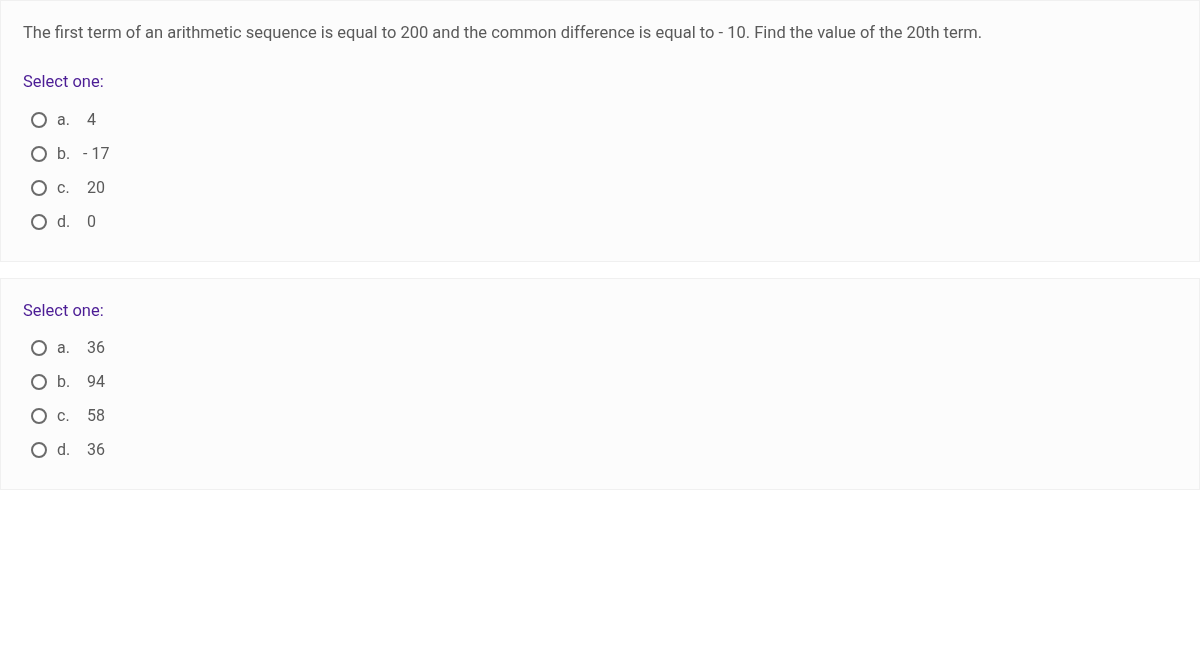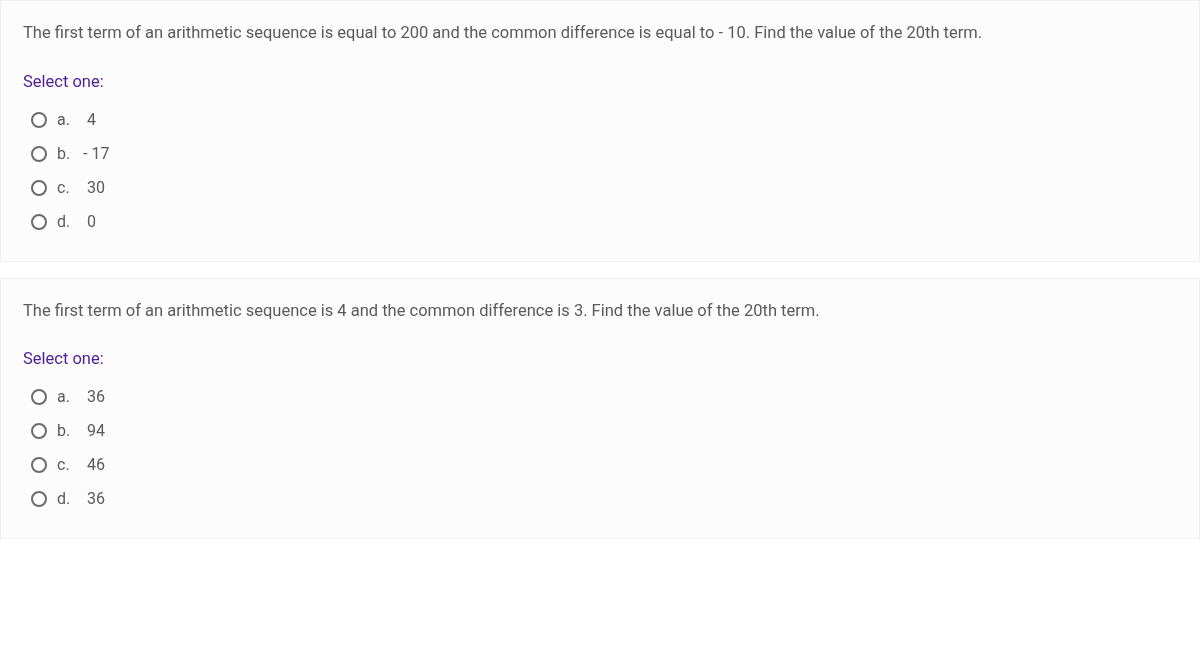--- a/index.html
+++ b/index.html
@@ -78,48 +78,47 @@
       <span class="option-value"> 4</span>
     </div>
     <div class="option-row">
       <div class="radio-circle"></div>
       <span class="option-letter">b.</span>
       <span class="option-value">- 17</span>
     </div>
     <div class="option-row">
       <div class="radio-circle"></div>
       <span class="option-letter">c.</span>
-      <span class="option-value"> 30</span>
+      <span class="option-value"> 20</span>
     </div>
     <div class="option-row">
       <div class="radio-circle"></div>
       <span class="option-letter">d.</span>
       <span class="option-value"> 0</span>
     </div>
   </div>
 </div>
 
 <div class="question-block">
-  <div class="question-text">The first term of an arithmetic sequence is 4 and the common difference is 3. Find the value of the 20th term.</div>
   <div class="select-prompt">Select one:</div>
   <div class="options-list">
     <div class="option-row">
       <div class="radio-circle"></div>
       <span class="option-letter">a.</span>
       <span class="option-value"> 36</span>
     </div>
     <div class="option-row">
       <div class="radio-circle"></div>
       <span class="option-letter">b.</span>
       <span class="option-value"> 94</span>
     </div>
     <div class="option-row">
       <div class="radio-circle"></div>
       <span class="option-letter">c.</span>
-      <span class="option-value"> 46</span>
+      <span class="option-value"> 58</span>
     </div>
     <div class="option-row">
       <div class="radio-circle"></div>
       <span class="option-letter">d.</span>
       <span class="option-value"> 36</span>
     </div>
   </div>
 </div>
 
 </body></html>

